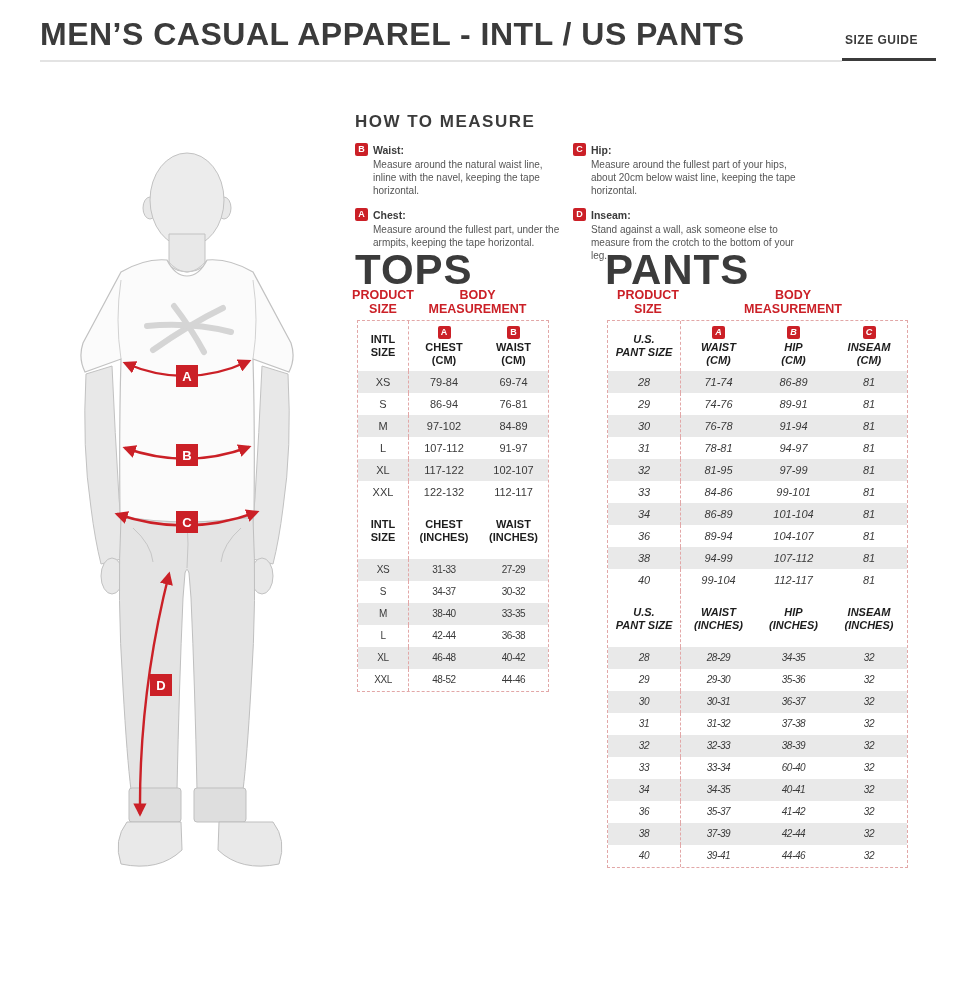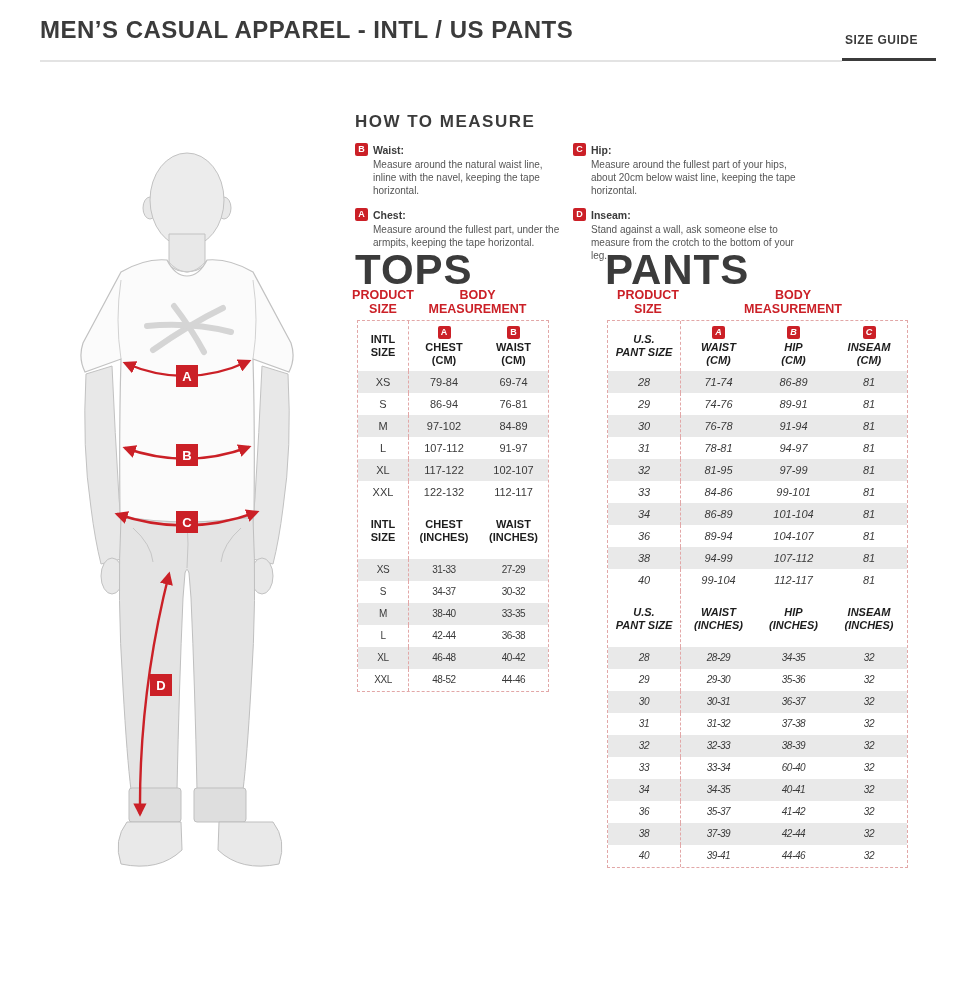--- a/index.html
+++ b/index.html
@@ -8,21 +8,21 @@
     --dark:#3b3b3b;
     --stripe:#e9e9e9;
   }
   html,body{margin:0;padding:0;background:#fff;}
   .page{
     position:relative;width:979px;height:1000px;background:#ffffff;
     font-family:"Liberation Sans","DejaVu Sans",sans-serif;color:var(--dark);
     overflow:hidden;
   }
   
-  .page-title{position:absolute;left:40px;top:16px;margin:0;font-size:24px;font-weight:bold;letter-spacing:.5px;color:var(--dark);white-space:nowrap;}
+  .page-title{position:absolute;left:40px;top:16px;margin:0;font-size:32px;font-weight:bold;letter-spacing:.5px;color:var(--dark);white-space:nowrap;}
   .header-rule{position:absolute;left:40px;top:60px;width:802px;height:2px;background:#e3e3e3;}
   .size-guide-tab{position:absolute;left:845px;top:33px;font-size:12px;font-weight:bold;letter-spacing:.5px;color:var(--dark);}
   .tab-underline{position:absolute;left:842px;top:58px;width:94px;height:3px;background:var(--dark);}
   
   .figure-wrap{position:absolute;left:55px;top:128px;width:290px;height:780px;}
   
   .htm-title{position:absolute;left:355px;top:112px;margin:0;font-size:17px;font-weight:bold;letter-spacing:1.5px;color:var(--dark);}
   .htm-col{position:absolute;top:140px;}
   .htm-col.c1{left:355px;width:208px;}
   .htm-col.c2{left:573px;width:232px;}

